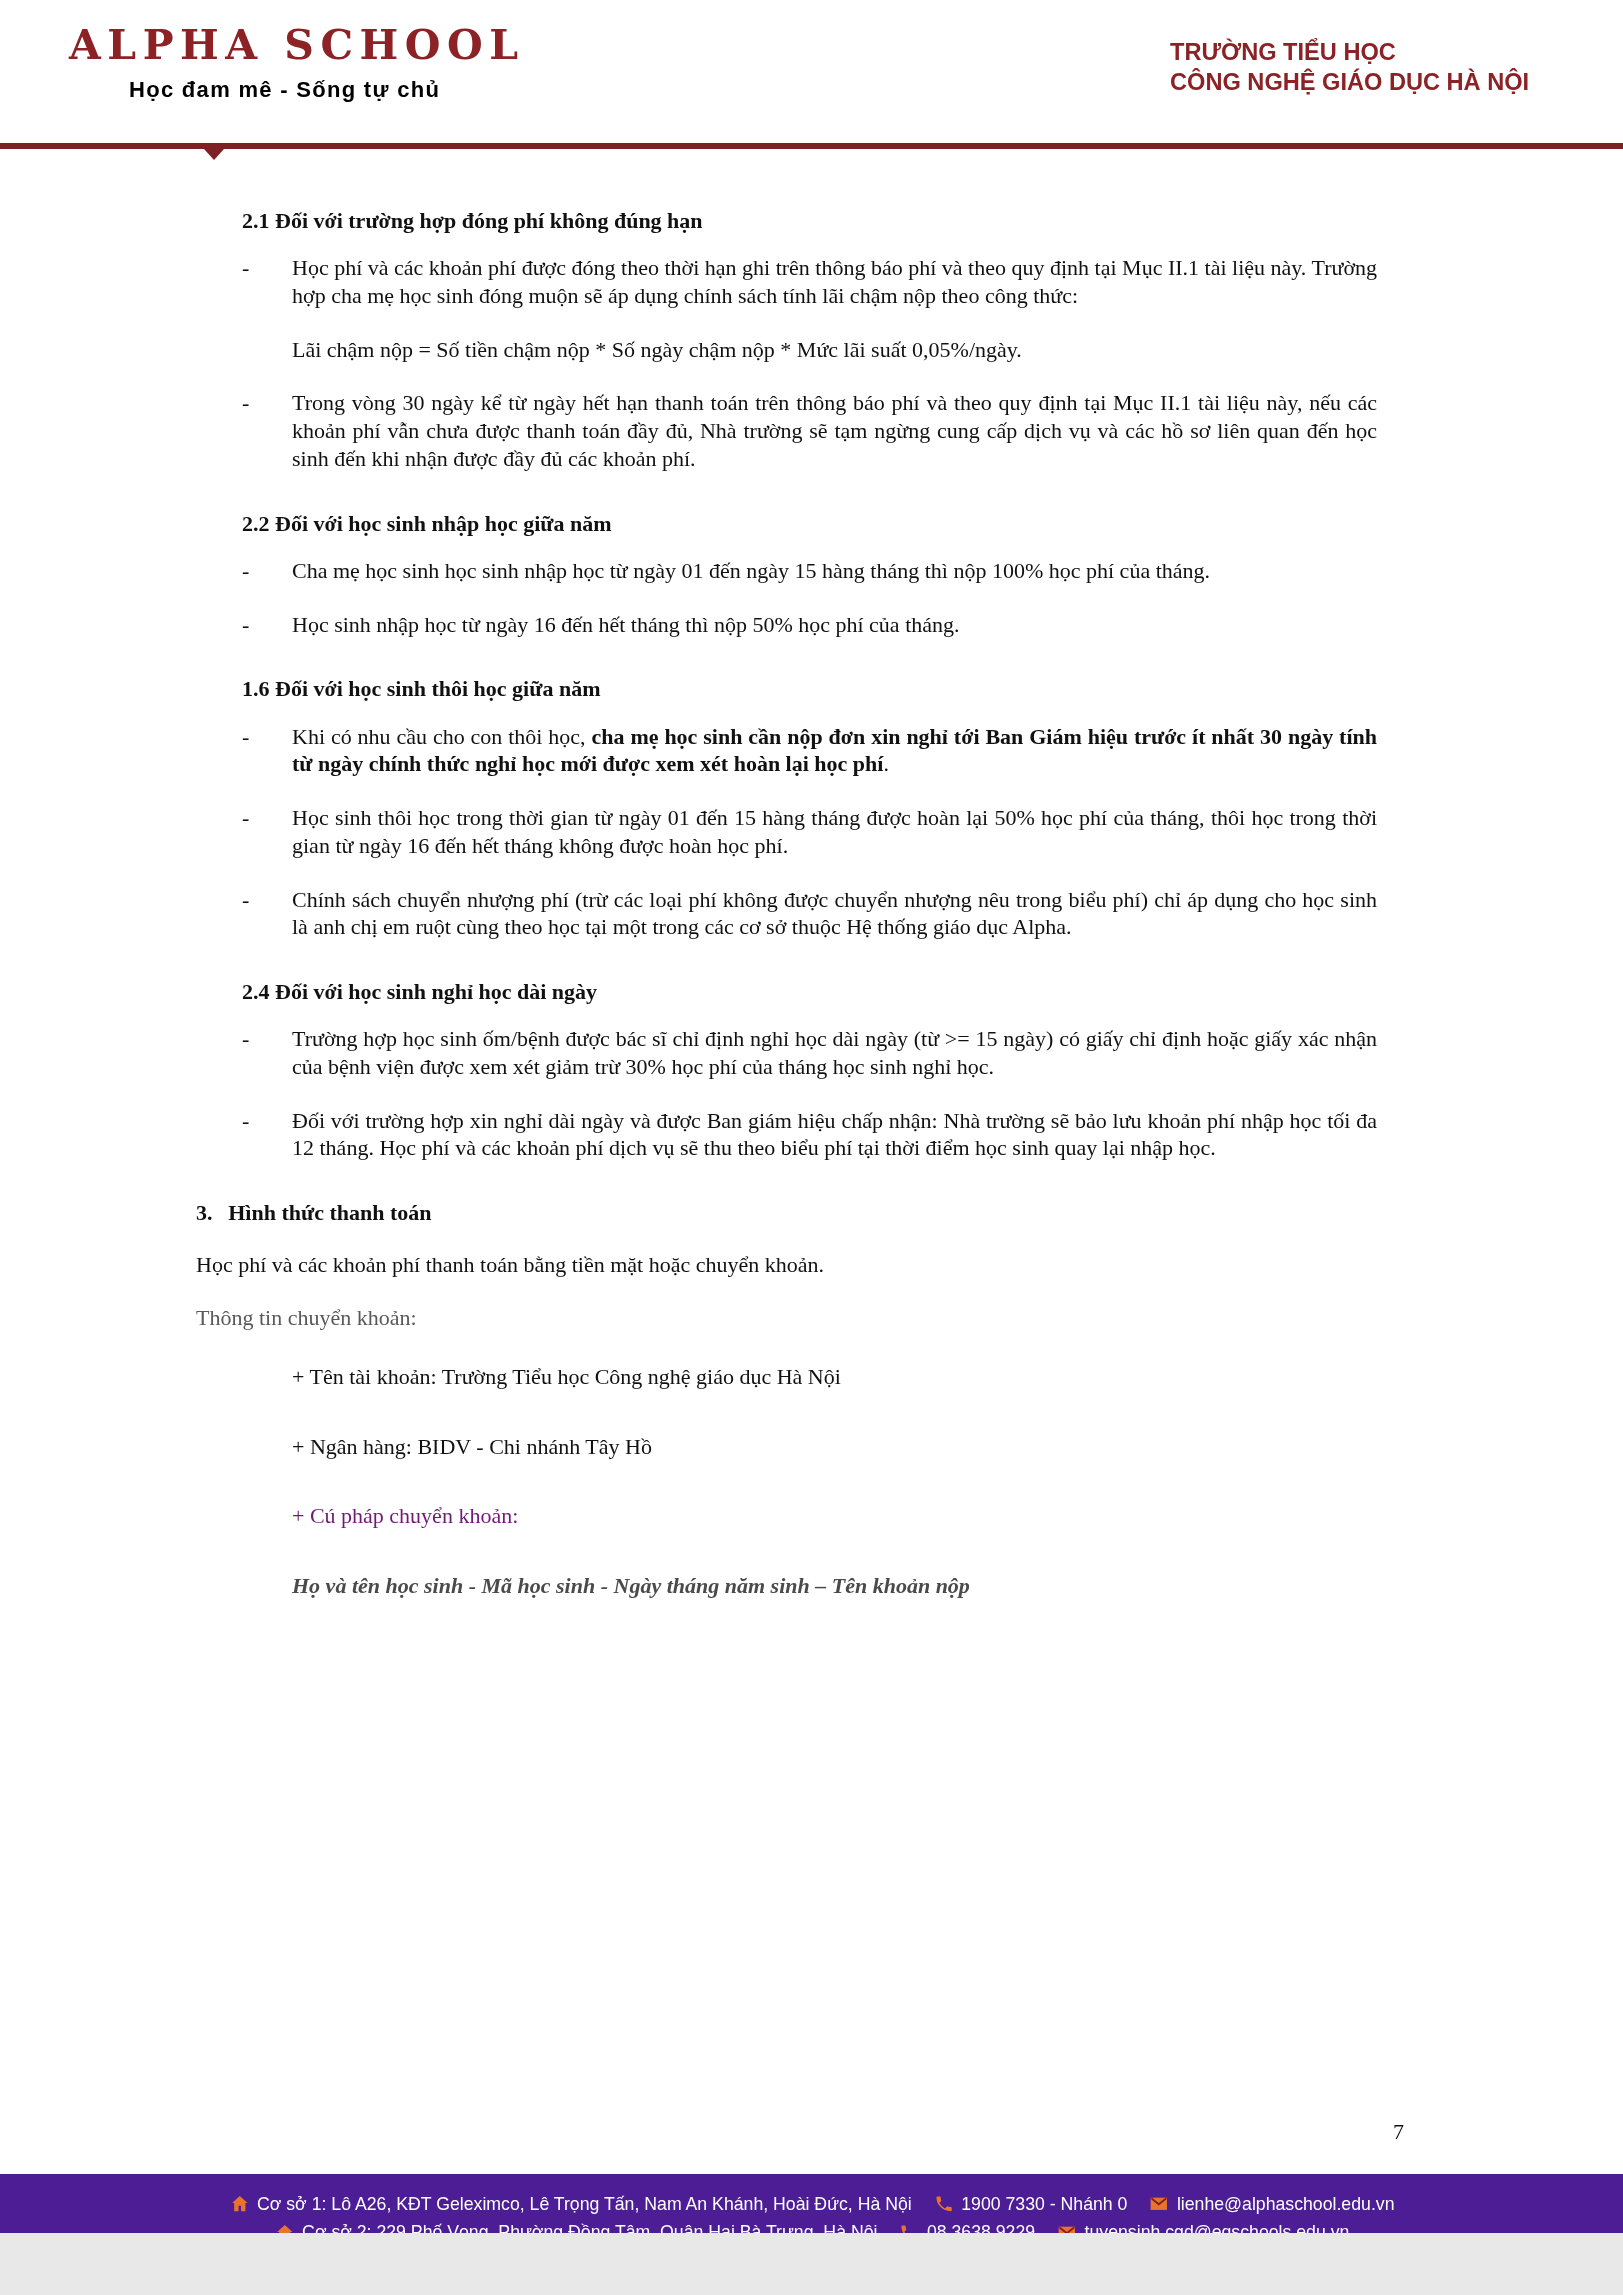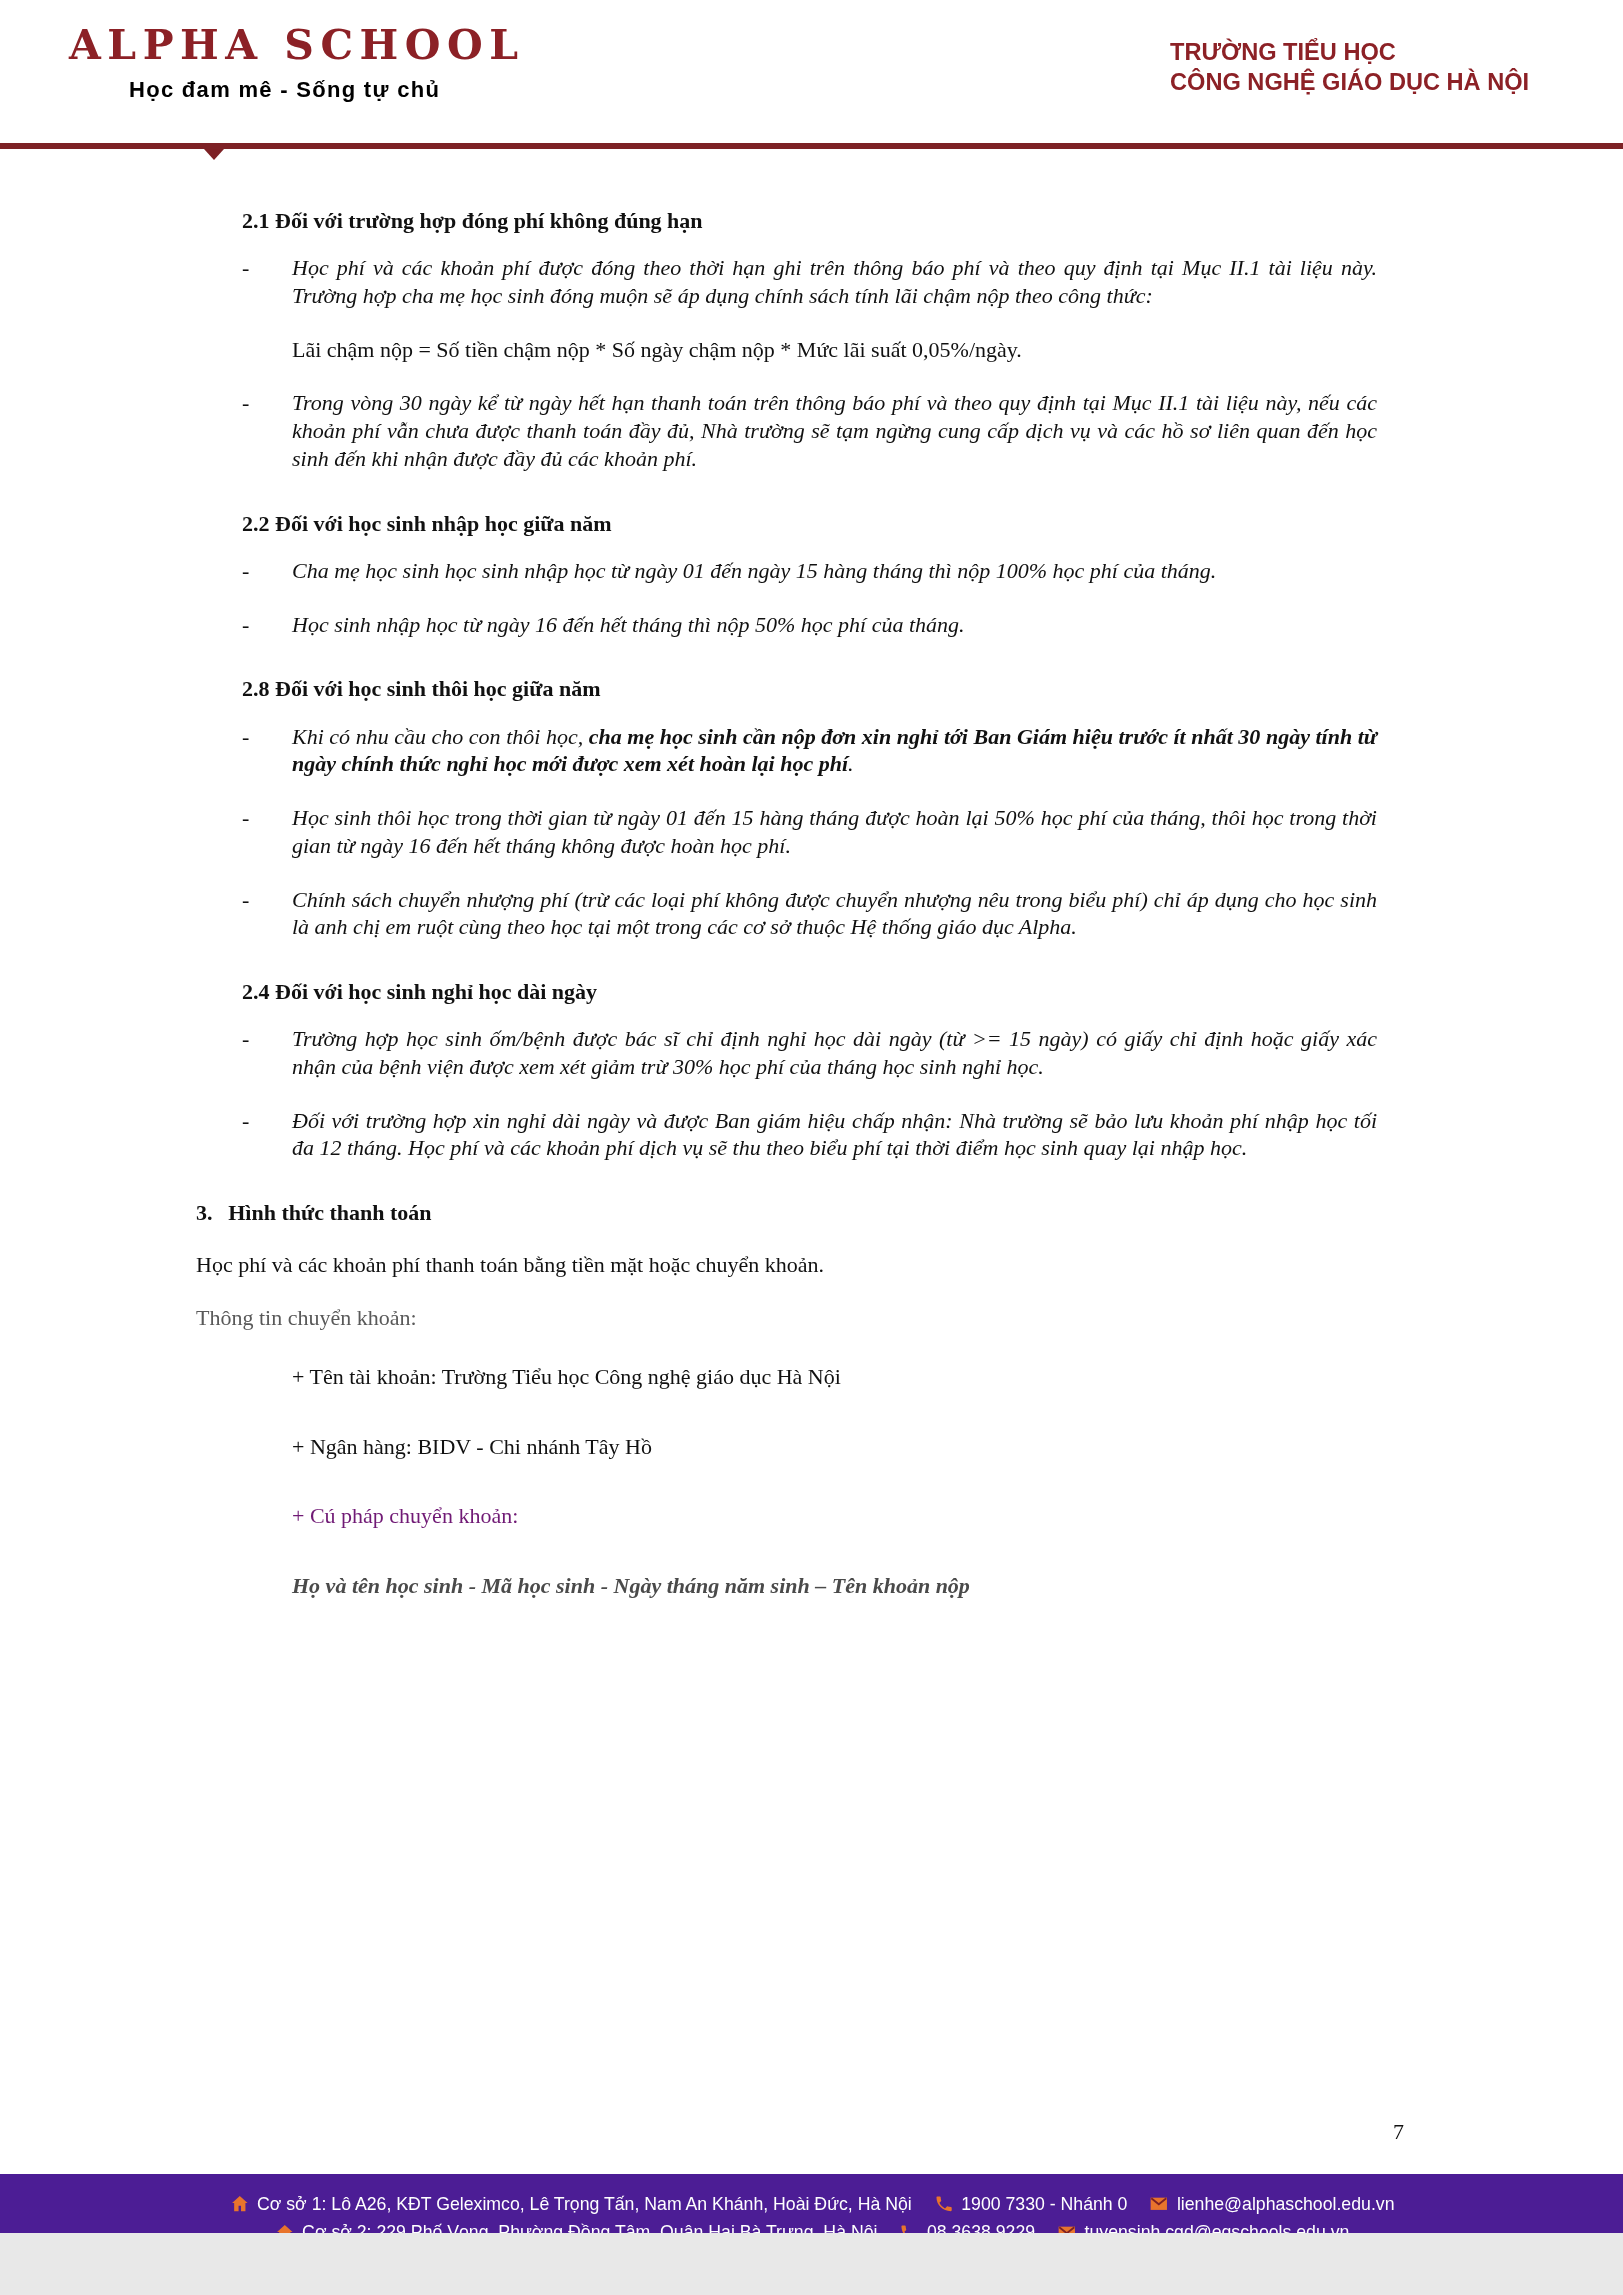--- a/index.html
+++ b/index.html
@@ -30,21 +30,21 @@
     position:absolute; top:149px; left:204px; width:0; height:0;
     border-left:10.5px solid transparent; border-right:10.5px solid transparent;
     border-top:11.8px solid #7d2125;
   }
 
   
   .content { position:absolute; top:170px; left:196px; width:1181px; font-size:22px; line-height:1.26; }
   .sec-title { margin:37px 0 19.6px 46px; font-weight:bold; }
   .bullet { display:flex; margin:0 0 26px 46px; }
   .bullet .dash { flex:0 0 50px; }
-  .bullet .btext { flex:1; text-align:justify;font-style:italic; }
+  .bullet .btext { flex:1; text-align:justify; }
   .formula { margin:0 0 26px 96px; }
   .s3-title { margin:37px 0 23.6px 0; font-weight:bold; }
   .s3-title .num { margin-right:15.7px; }
   .p-body { margin:0 0 26px 0; }
   .p-gray { color:#595959; margin:0 0 31px 0; }
   .acc-line { margin:0 0 42px 96px; }
   .gray { color:#701a75; }
   .syntax {
     margin:0 0 0 96px; font-weight:bold; font-style:italic; color:#4a4a4a;
   }
@@ -98,21 +98,21 @@
 
     <div class="bullet">
       <span class="dash">-</span>
       <span class="btext">Cha mẹ học sinh học sinh nhập học từ ngày 01 đến ngày 15 hàng tháng thì nộp 100% học phí của tháng.</span>
     </div>
     <div class="bullet">
       <span class="dash">-</span>
       <span class="btext">Học sinh nhập học từ ngày 16 đến hết tháng thì nộp 50% học phí của tháng.</span>
     </div>
 
-    <div class="sec-title">2.8 Đối với học sinh thôi học giữa năm</div>
+    <div class="sec-title">1.6 Đối với học sinh thôi học giữa năm</div>
 
     <div class="bullet">
       <span class="dash">-</span>
       <span class="btext"><span>Khi có nhu cầu cho con thôi học, </span><span class="bold">cha mẹ học sinh cần nộp đơn xin nghỉ tới Ban Giám hiệu trước ít nhất 30 ngày tính từ ngày chính thức nghỉ học mới được xem xét hoàn lại học phí</span><span>.</span></span>
     </div>
     <div class="bullet">
       <span class="dash">-</span>
       <span class="btext">Học sinh thôi học trong thời gian từ ngày 01 đến 15 hàng tháng được hoàn lại 50% học phí của tháng, thôi học trong thời gian từ ngày 16 đến hết tháng không được hoàn học phí.</span>
     </div>
     <div class="bullet">

